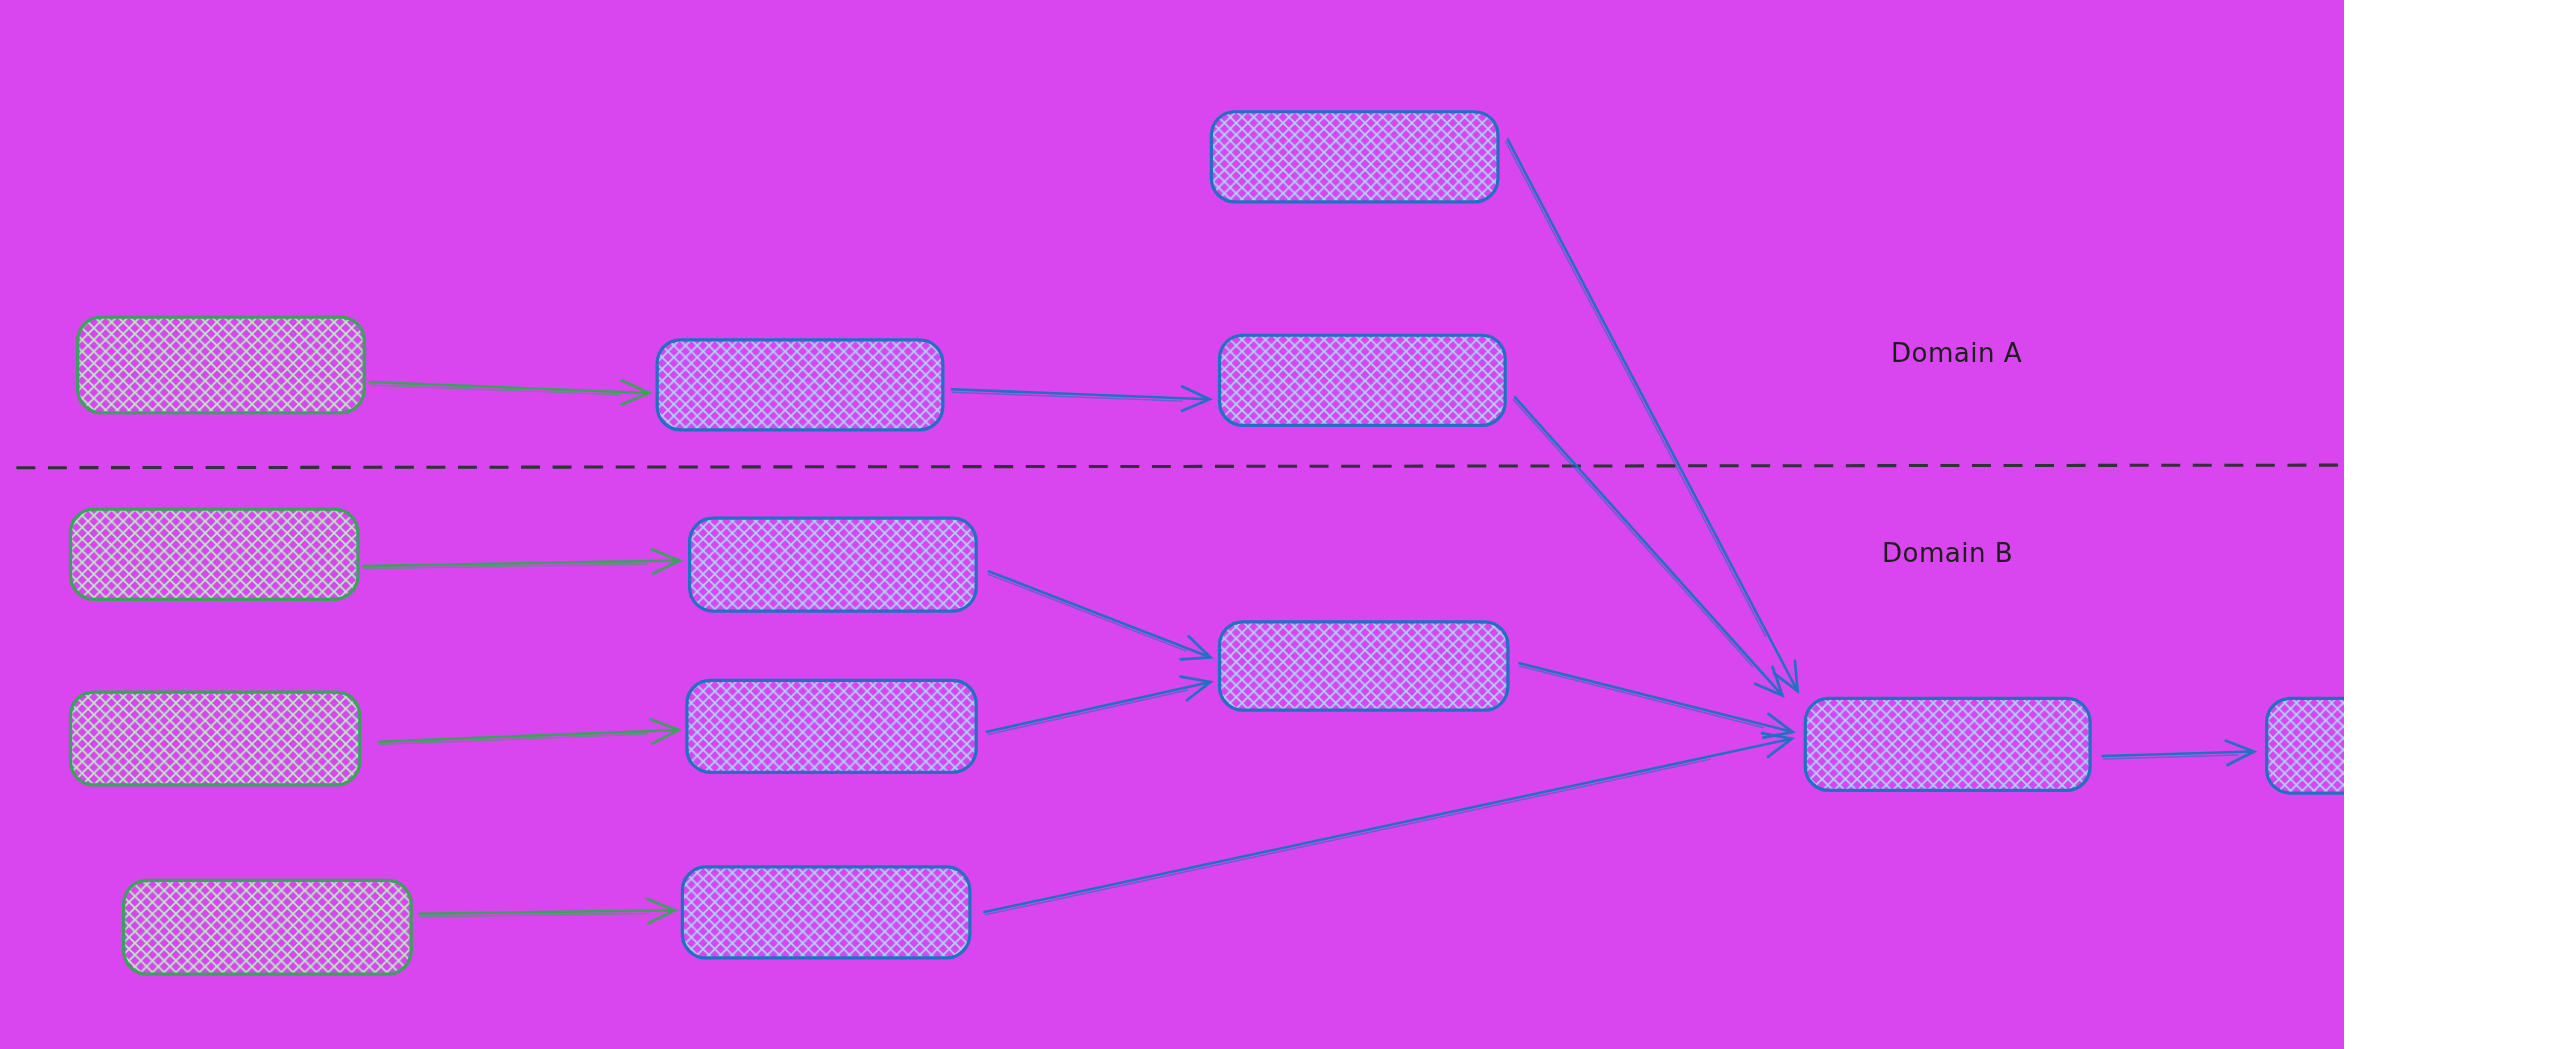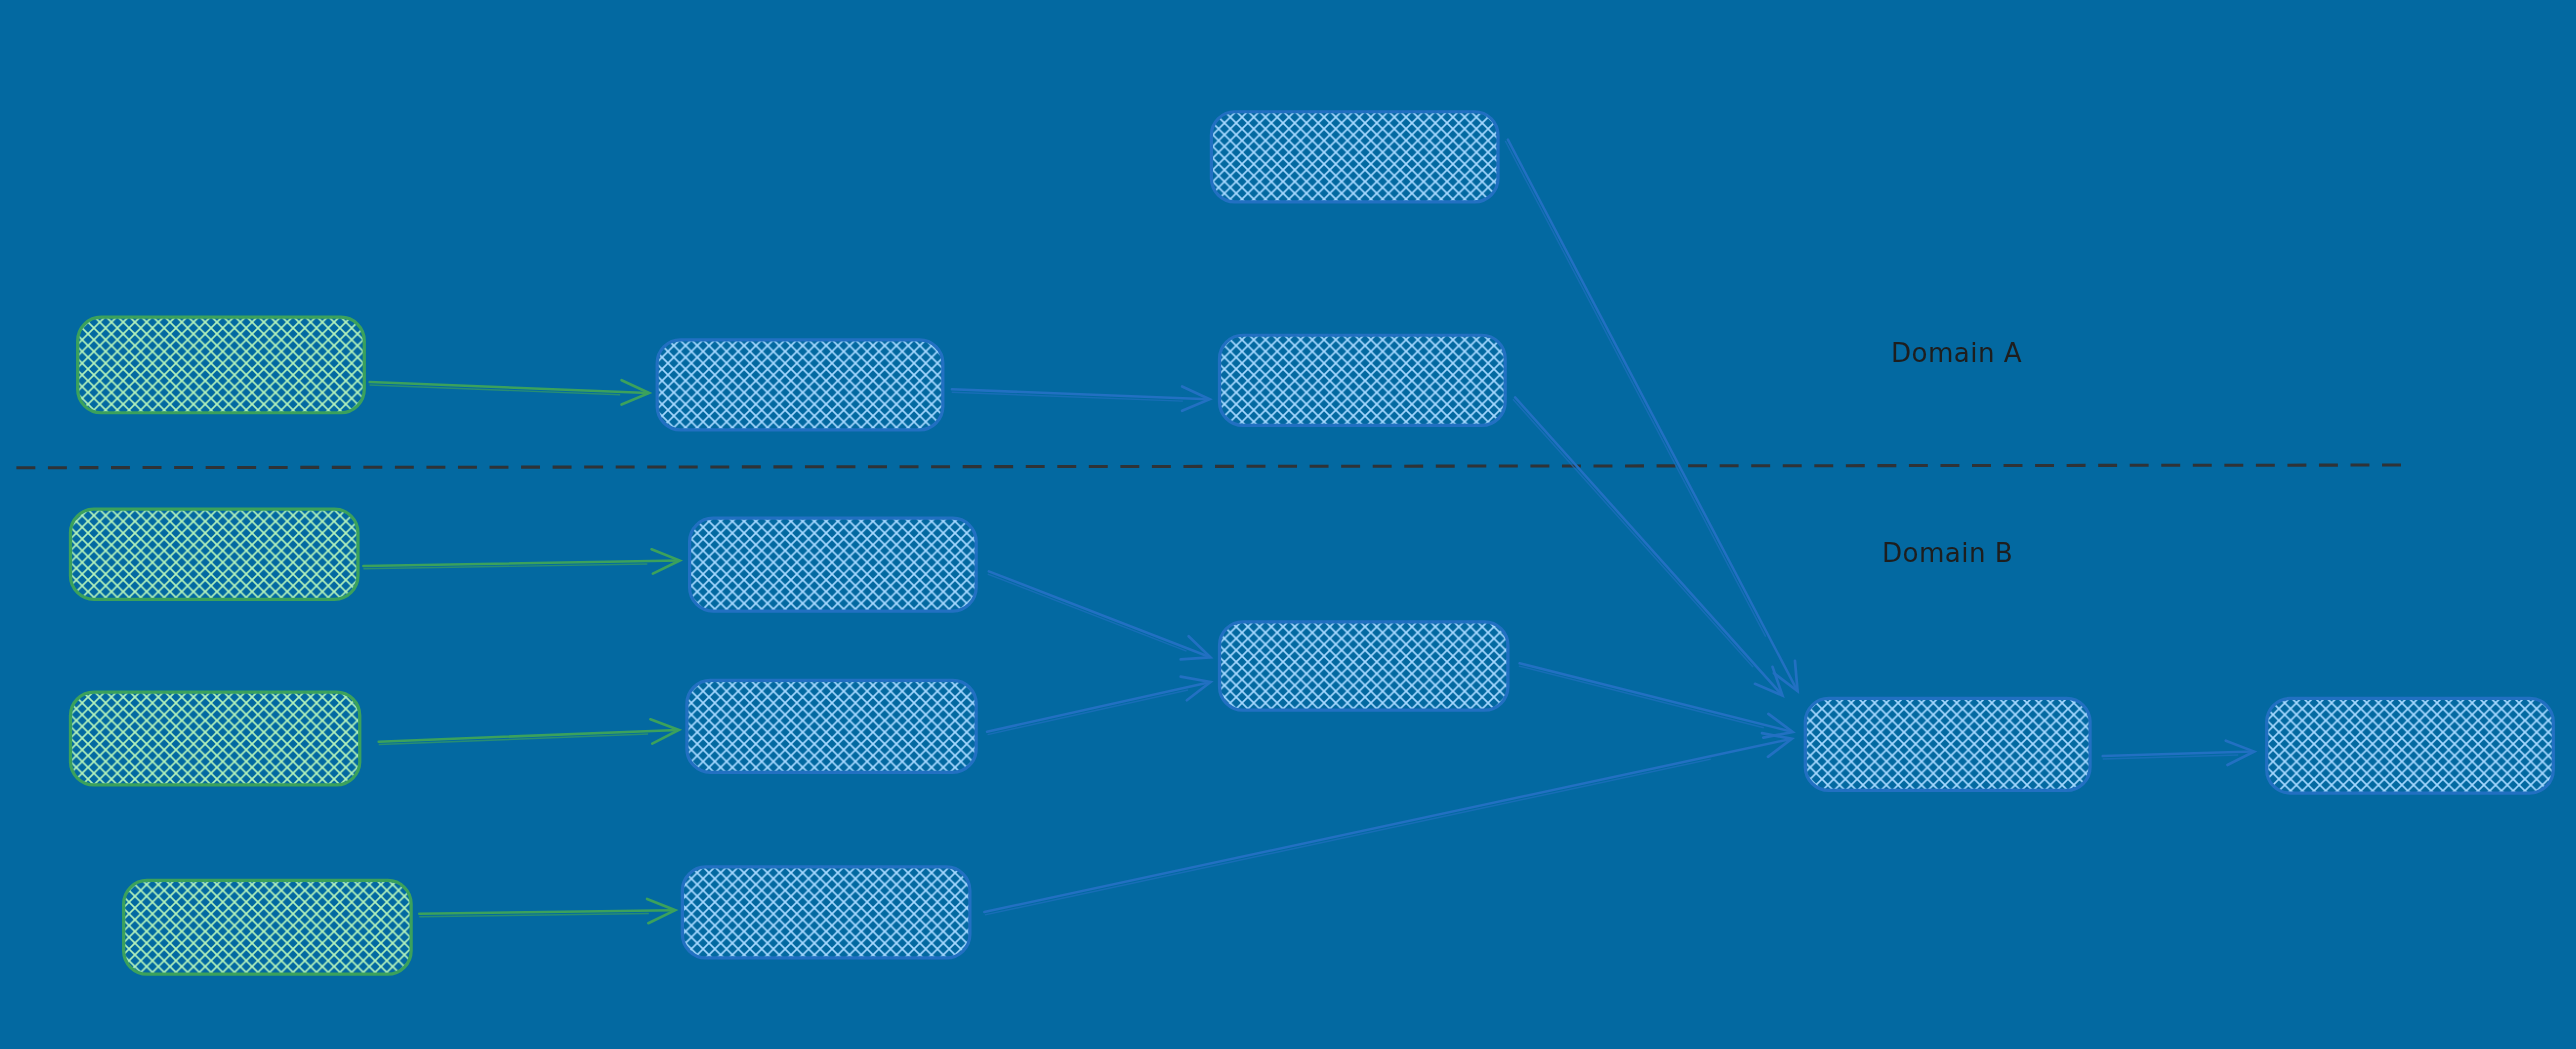--- a/index.html
+++ b/index.html
@@ -1,16 +1,16 @@
 <!DOCTYPE html>
 <html style="font-size:14.4px"><head>
 <meta charset="utf-8">
 <style>
   html,body{margin:0;padding:0;background:#ffffff;}
-  .stage{position:relative;width:2576px;height:1049px;background:#0369a1;overflow:hidden;}
+  .stage{position:relative;width:2344px;height:1049px;background:#d946ef;overflow:hidden;}
   svg{display:block;}
   .domain-label{
     font-family:"DejaVu Sans",sans-serif;
     font-size:29px;
     fill:#1e1e1e;
     letter-spacing:0.5px;
   }
   .divider{
     stroke:#2f3337;
     stroke-width:3.4;

